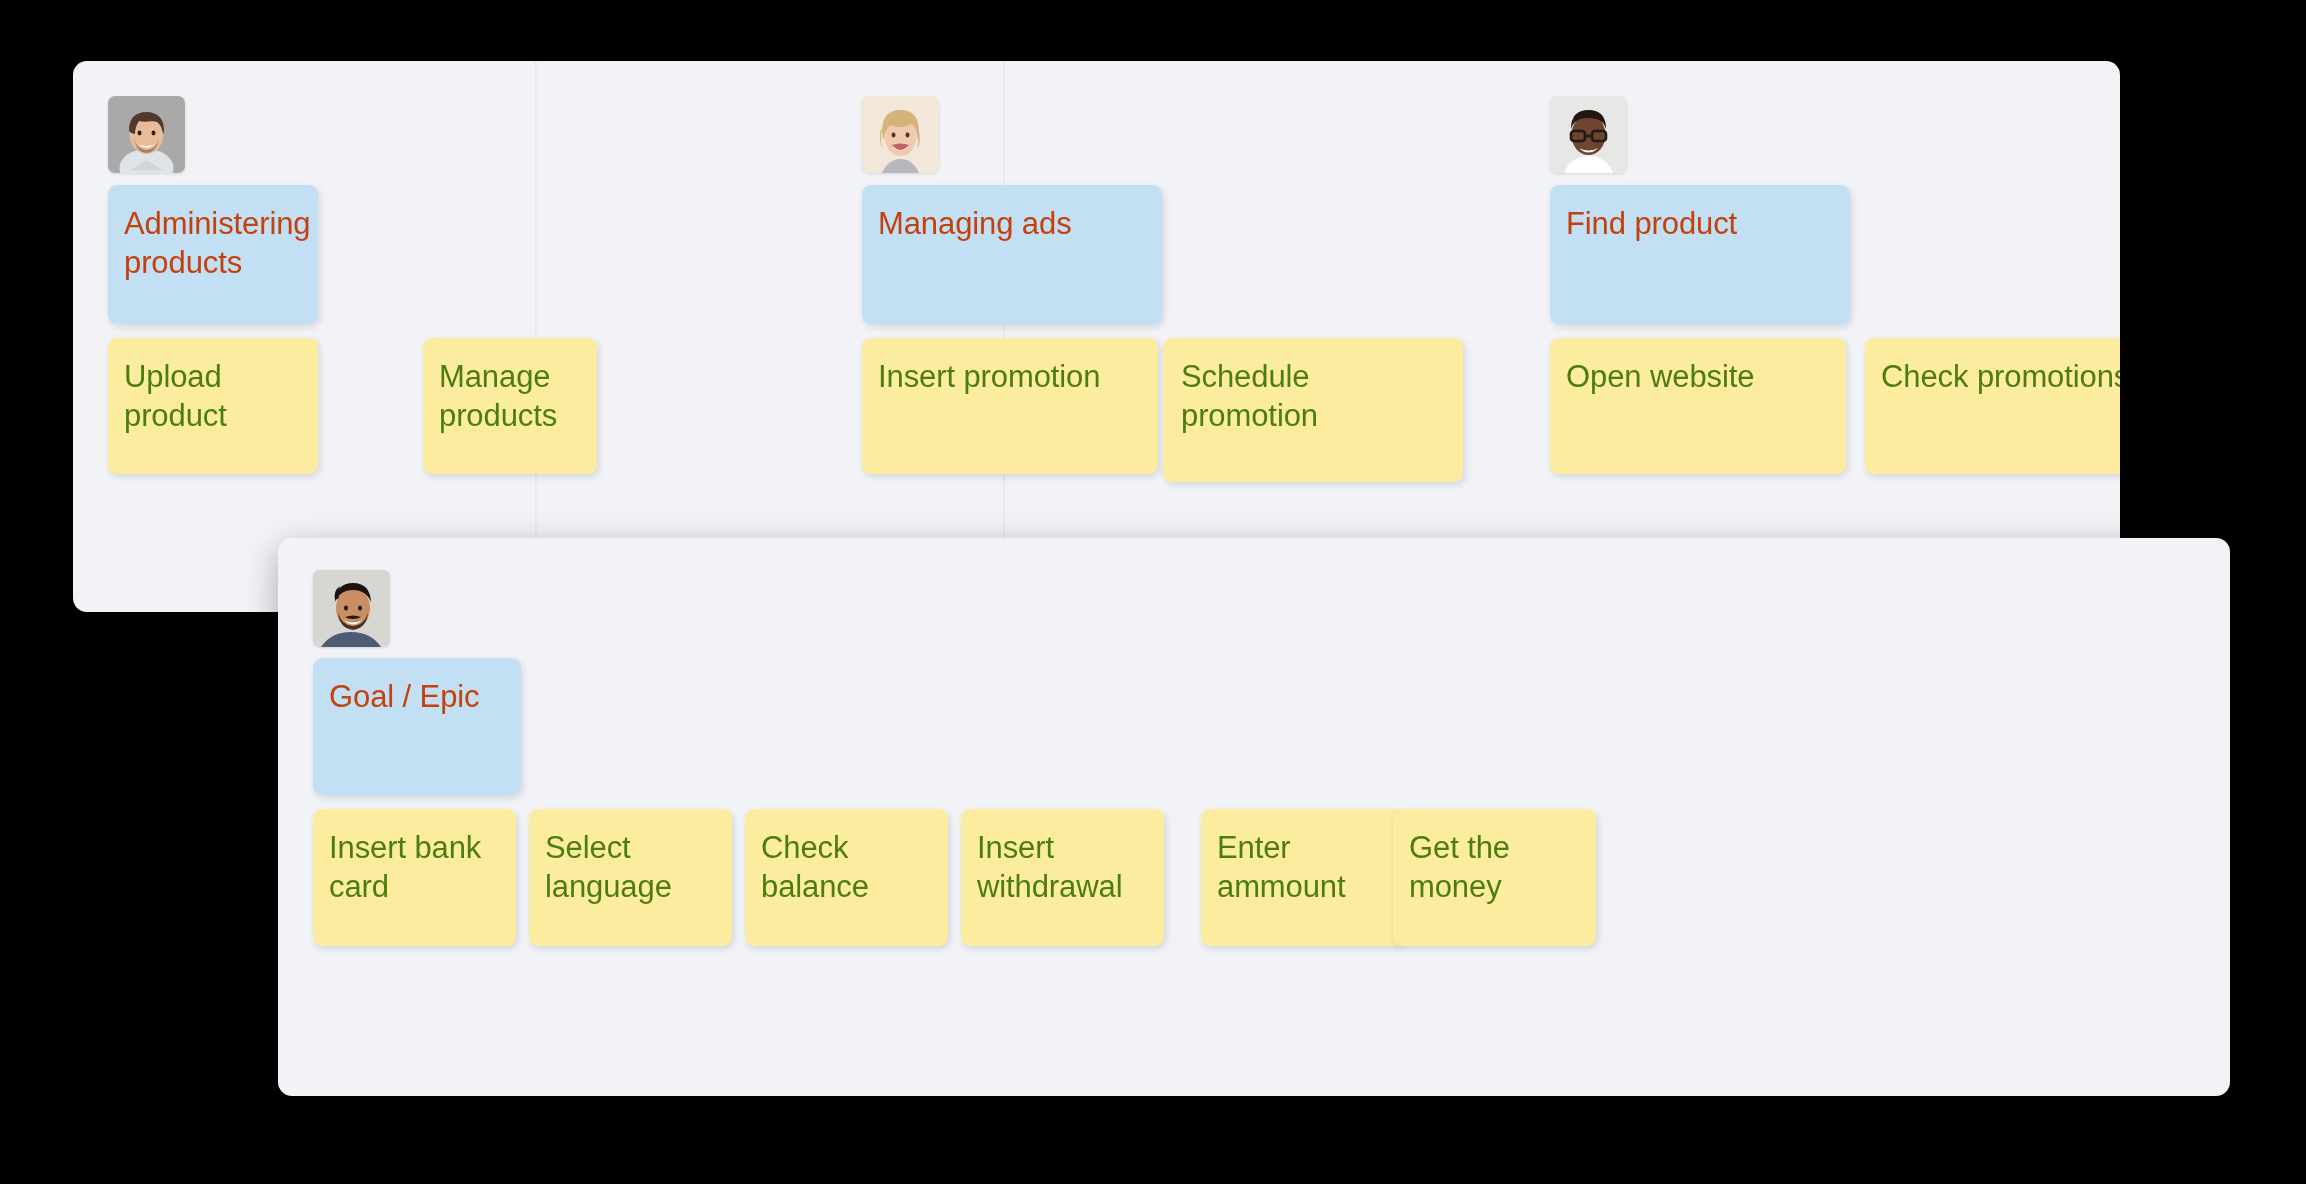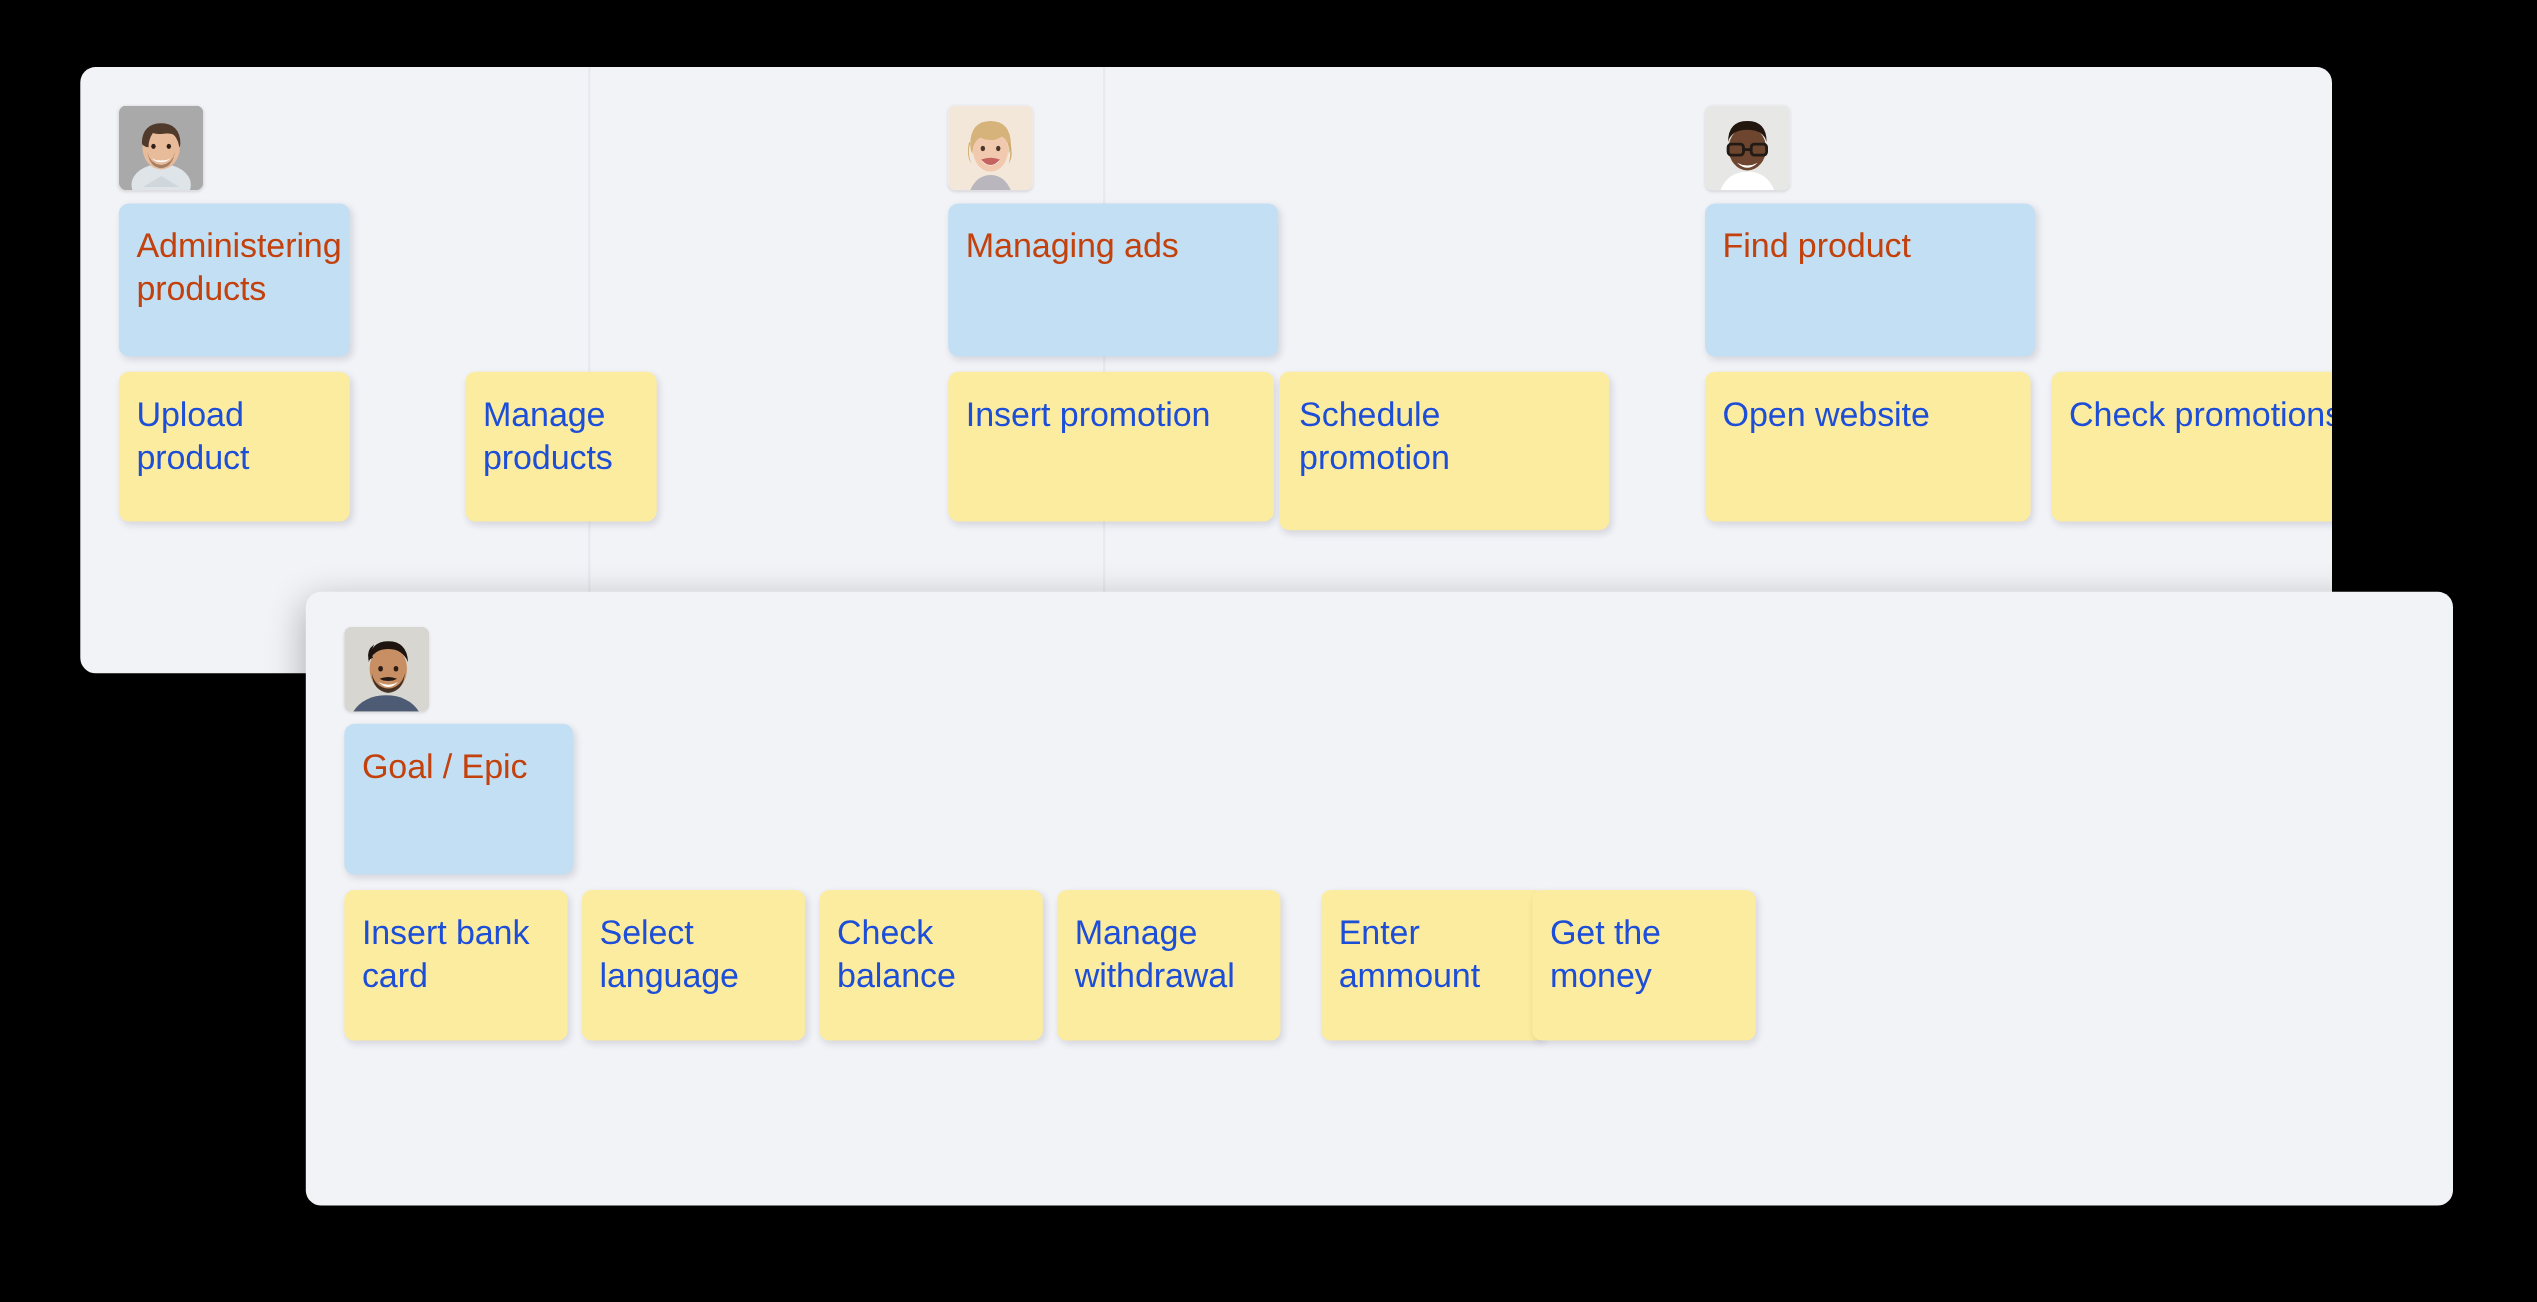--- a/index.html
+++ b/index.html
@@ -76,21 +76,21 @@
     letter-spacing: -0.1px;
     box-shadow: 2px 3px 7px rgba(20,25,50,0.13);
     overflow: hidden;
   }
   .card.goal {
     background: #c3dff4;
     color: #c2410c;
   }
   .card.task {
     background: #fcec9f;
-    color: #1d4ed8;
+    color: #4d7c0f;
   }
 </style>
 </head>
 <body>
 
 <div class="board" id="board-back">
 
   <div class="col-divider" style="left:462px;"></div>
   <div class="col-divider" style="left:930px;"></div>
 
@@ -195,21 +195,21 @@
   <div class="card task" style="left:35px;top:271px;width:203px;height:137px;">
     <span>Insert bank card</span>
   </div>
   <div class="card task" style="left:251px;top:271px;width:203px;height:137px;">
     <span>Select language</span>
   </div>
   <div class="card task" style="left:467px;top:271px;width:203px;height:137px;">
     <span>Check balance</span>
   </div>
   <div class="card task" style="left:683px;top:271px;width:203px;height:137px;">
-    <span>Manage withdrawal</span>
+    <span>Insert withdrawal</span>
   </div>
   <div class="card task" style="left:899px;top:271px;width:203px;height:137px;margin-left:24px;">
     <span>Enter ammount</span>
   </div>
   <div class="card task" style="left:1115px;top:271px;width:203px;height:137px;">
     <span>Get the money</span>
   </div>
 </div>
 
 </body></html>

